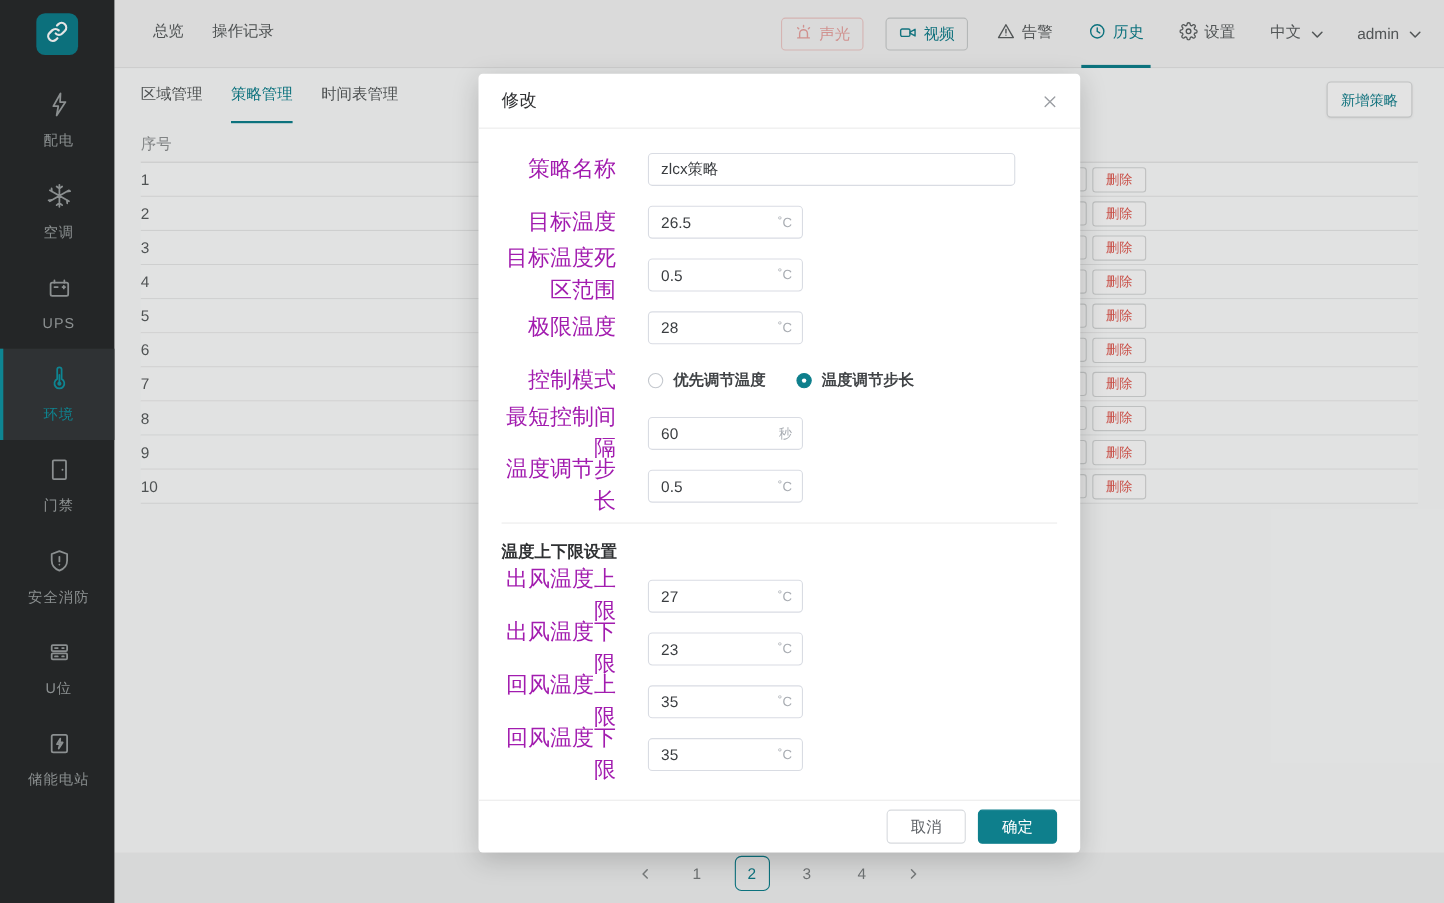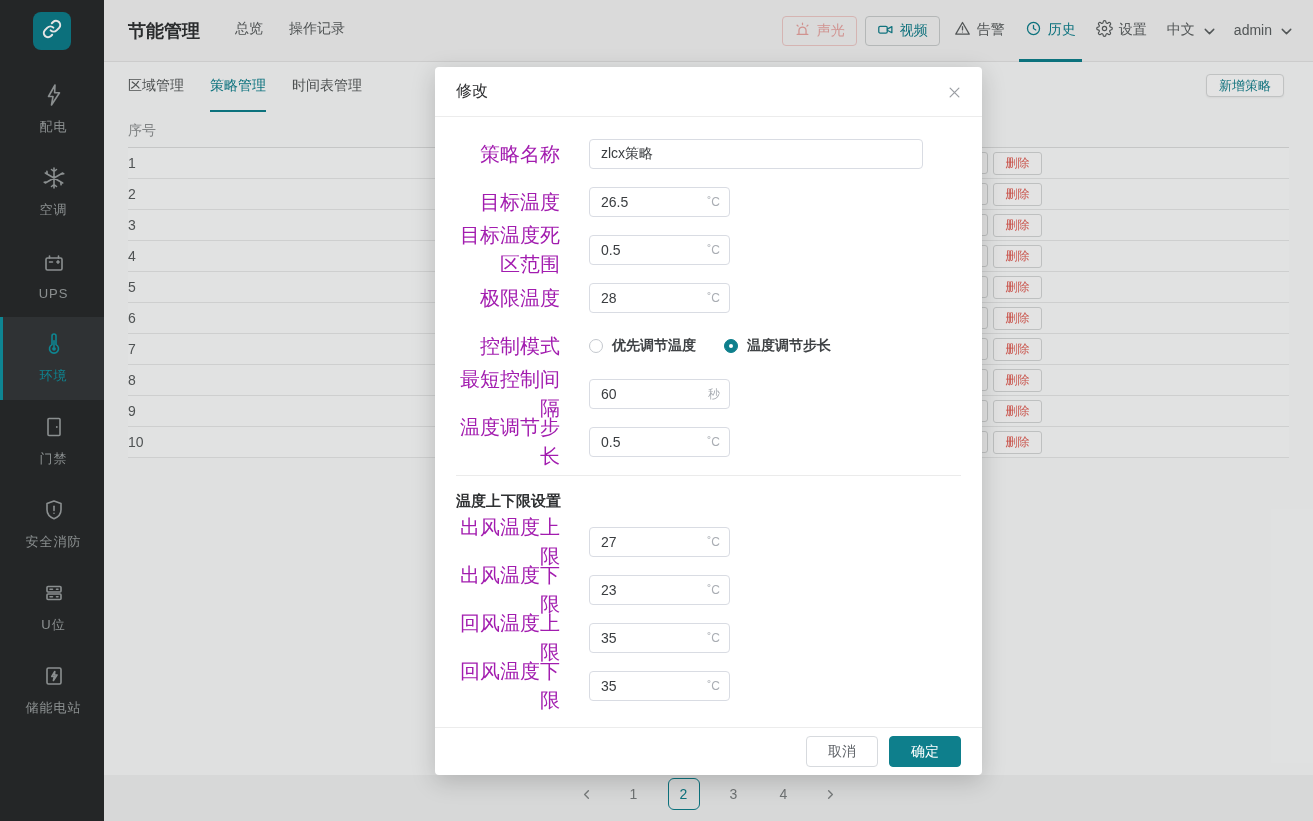--- a/index.html
+++ b/index.html
@@ -20,40 +20,40 @@
 
   
   #header { position:absolute; left:104px; top:0; width:1209px; height:62px; background:#f3f3f3;
     border-bottom:1px solid #e4e4e4; display:flex; align-items:stretch; }
   #page-title { font-size:18px; font-weight:bold; color:#2f3133; margin-left:24px;
     display:flex; align-items:center; }
   .htabs { display:flex; margin-left:22px; }
   .htab { display:flex; align-items:center; padding:0 13px; font-size:14px; color:#595d5e;
     border-bottom:3px solid transparent; cursor:pointer; }
   .htab.active { color:#0e7f8c; border-bottom-color:#0e7f8c; }
-  #header-right { position:absolute; right:16px; top:0; height:62px; display:flex; align-items:center; gap:8px; }
+  #header-right { position:absolute; right:16px; top:0; height:62px; display:flex; align-items:center; gap:20px; }
   .hbtn { display:flex; align-items:center; gap:6px; height:30px; padding:0 11px; border-radius:4px;
     border:1px solid #c9cccc; background:transparent; font-size:14px; cursor:pointer; }
   .hbtn svg { width:17px; height:17px; }
   .hbtn.alarm-light { color:#e8a3a0; border-color:#eec9c7; }
   .hbtn.video { color:#15808d; }
   .hitem { display:flex; align-items:center; gap:6px; height:62px; padding:0 6px; font-size:14px;
     color:#5c6061; border-bottom:3px solid transparent; cursor:pointer; }
   .hitem svg { width:17px; height:17px; }
   .hitem.active { color:#0e7f8c; border-bottom-color:#0e7f8c; }
   .hitem .chev { width:13px; height:13px; }
 
   
   #content { position:absolute; left:104px; top:62px; width:1209px; height:759px; background:#f0f1f1; }
   #card { position:absolute; left:0; top:0; width:1209px; height:713px; background:#f9fafa; }
   .subtabs { display:flex; margin-left:24px; height:50px; gap:26px; }
   .subtab { display:flex; align-items:center; font-size:14px; color:#565a5b;
     border-bottom:2px solid transparent; cursor:pointer; }
   .subtab.active { color:#0e7f8c; border-bottom-color:#0e7f8c; }
-  #add-policy { position:absolute; right:29px; top:12px; height:23px; padding:0 12px; background:#fdfdfd;
+  #add-policy { position:absolute; right:29px; top:12px; height:33px; padding:0 12px; background:#fdfdfd;
     border:1px solid #d6d8d8; border-radius:4px; font-size:13px; color:#15808d; cursor:pointer;
     box-shadow:0 1px 2px rgba(0,0,0,.05); }
 
   
   #table { position:absolute; left:24px; top:53px; width:1161px; }
   .thead { height:33px; display:flex; align-items:center; font-size:14px; color:#8f9293;
     border-bottom:1px solid #dcdddd; }
   .trow { position:relative; height:31px; display:flex; align-items:center; font-size:14px; color:#595d5e;
     border-bottom:1px solid #e6e7e7; background:#fbfcfc; }
   .tindex { display:inline-block; min-width:30px; }
@@ -193,21 +193,20 @@
           <rect x="5" y="4" width="14" height="16" rx="1.5"></rect>
           <path d="M12.8 7.5 9.8 12.5h2.6l-1 4 3.6-5.5h-2.6l.4-3.5z"></path>
         </svg>
       </span>
       <span class="side-label">储能电站</span>
     </div>
   </div>
 </div>
 
 <div id="header">
-  <div id="page-title">节能管理</div>
   <div class="htabs">
     <div class="htab">总览</div>
     <div class="htab">操作记录</div>
   </div>
   <div id="header-right">
     <button class="hbtn alarm-light">
       <span>
         <svg viewBox="0 0 24 24" fill="none" stroke="currentColor" stroke-width="1.8" stroke-linecap="round" width="17" height="17">
           <path d="M4.5 19h15M7 18.5v-5a5 5 0 0 1 10 0v5"></path>
           <path d="M12 5V3M5.8 7.3 4.4 5.9M18.2 7.3l1.4-1.4"></path>

